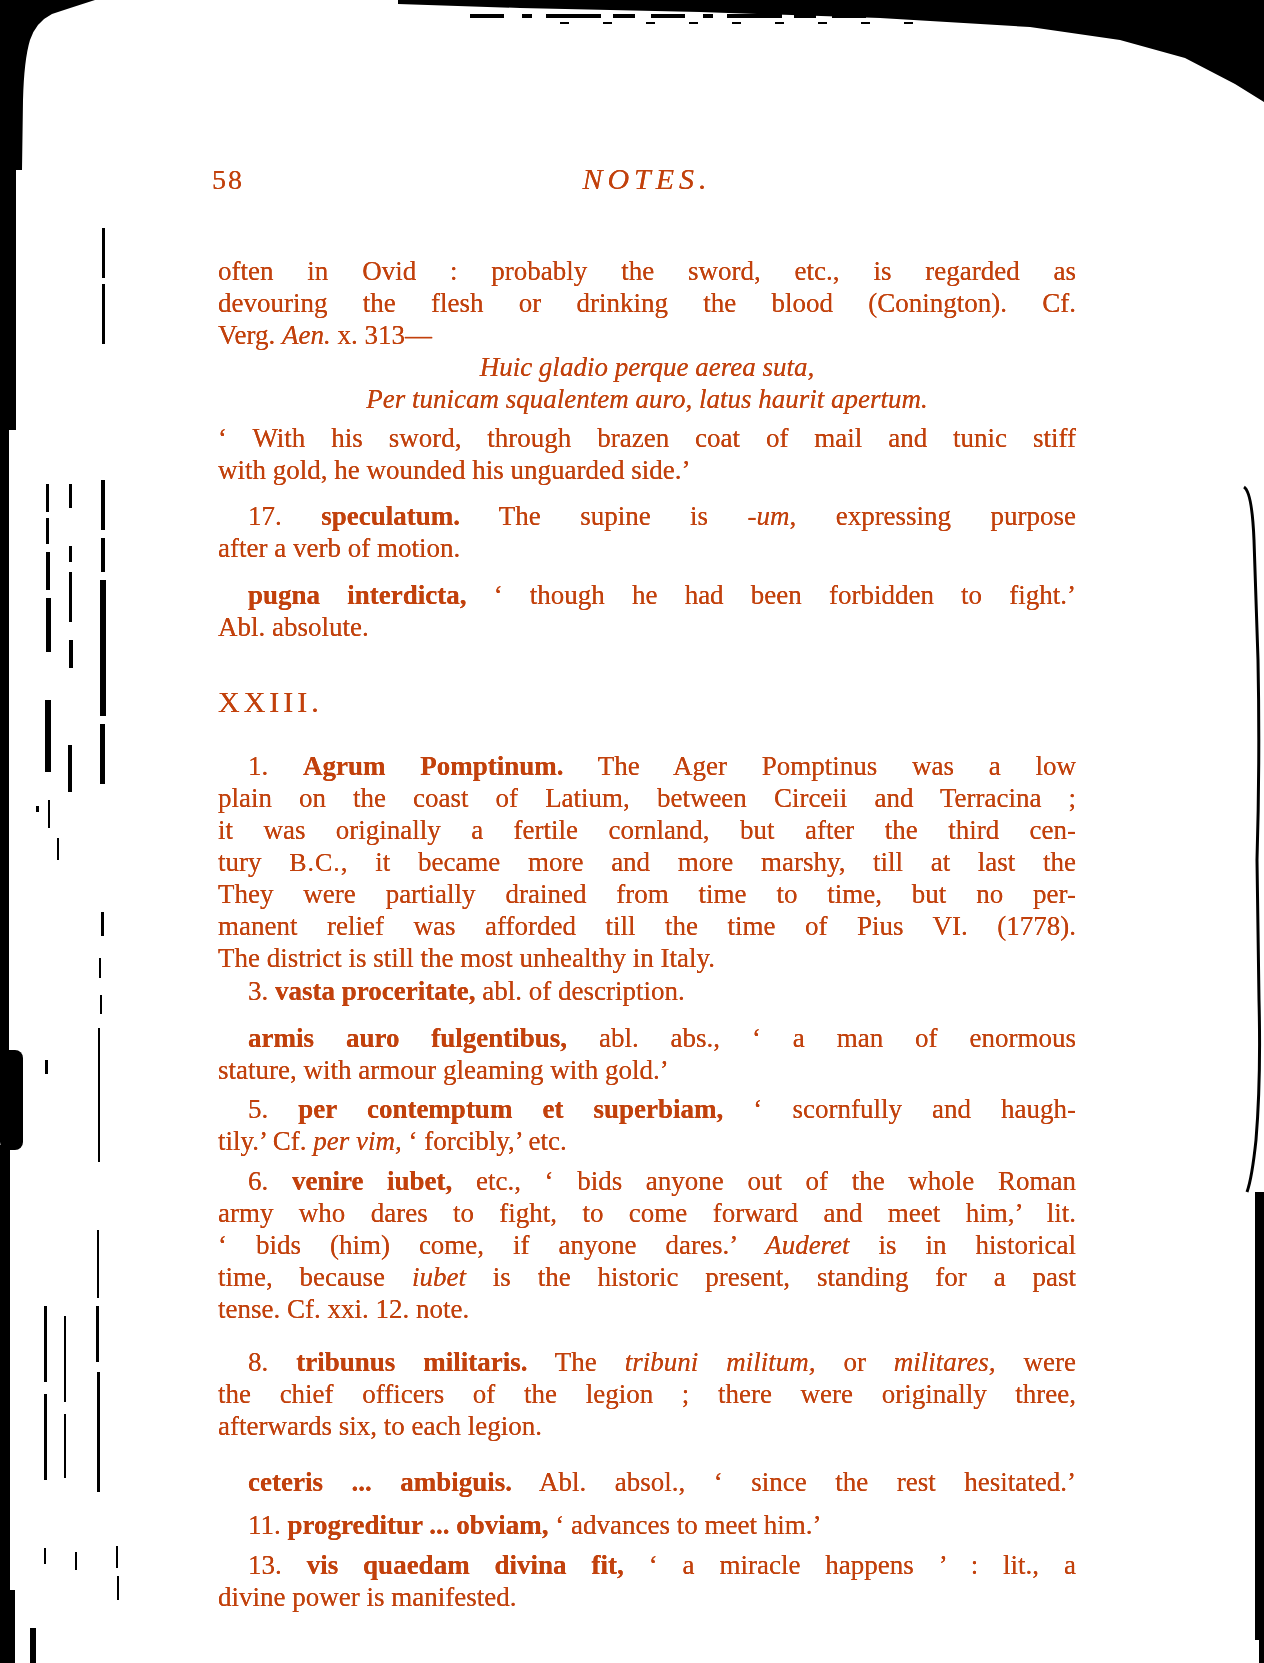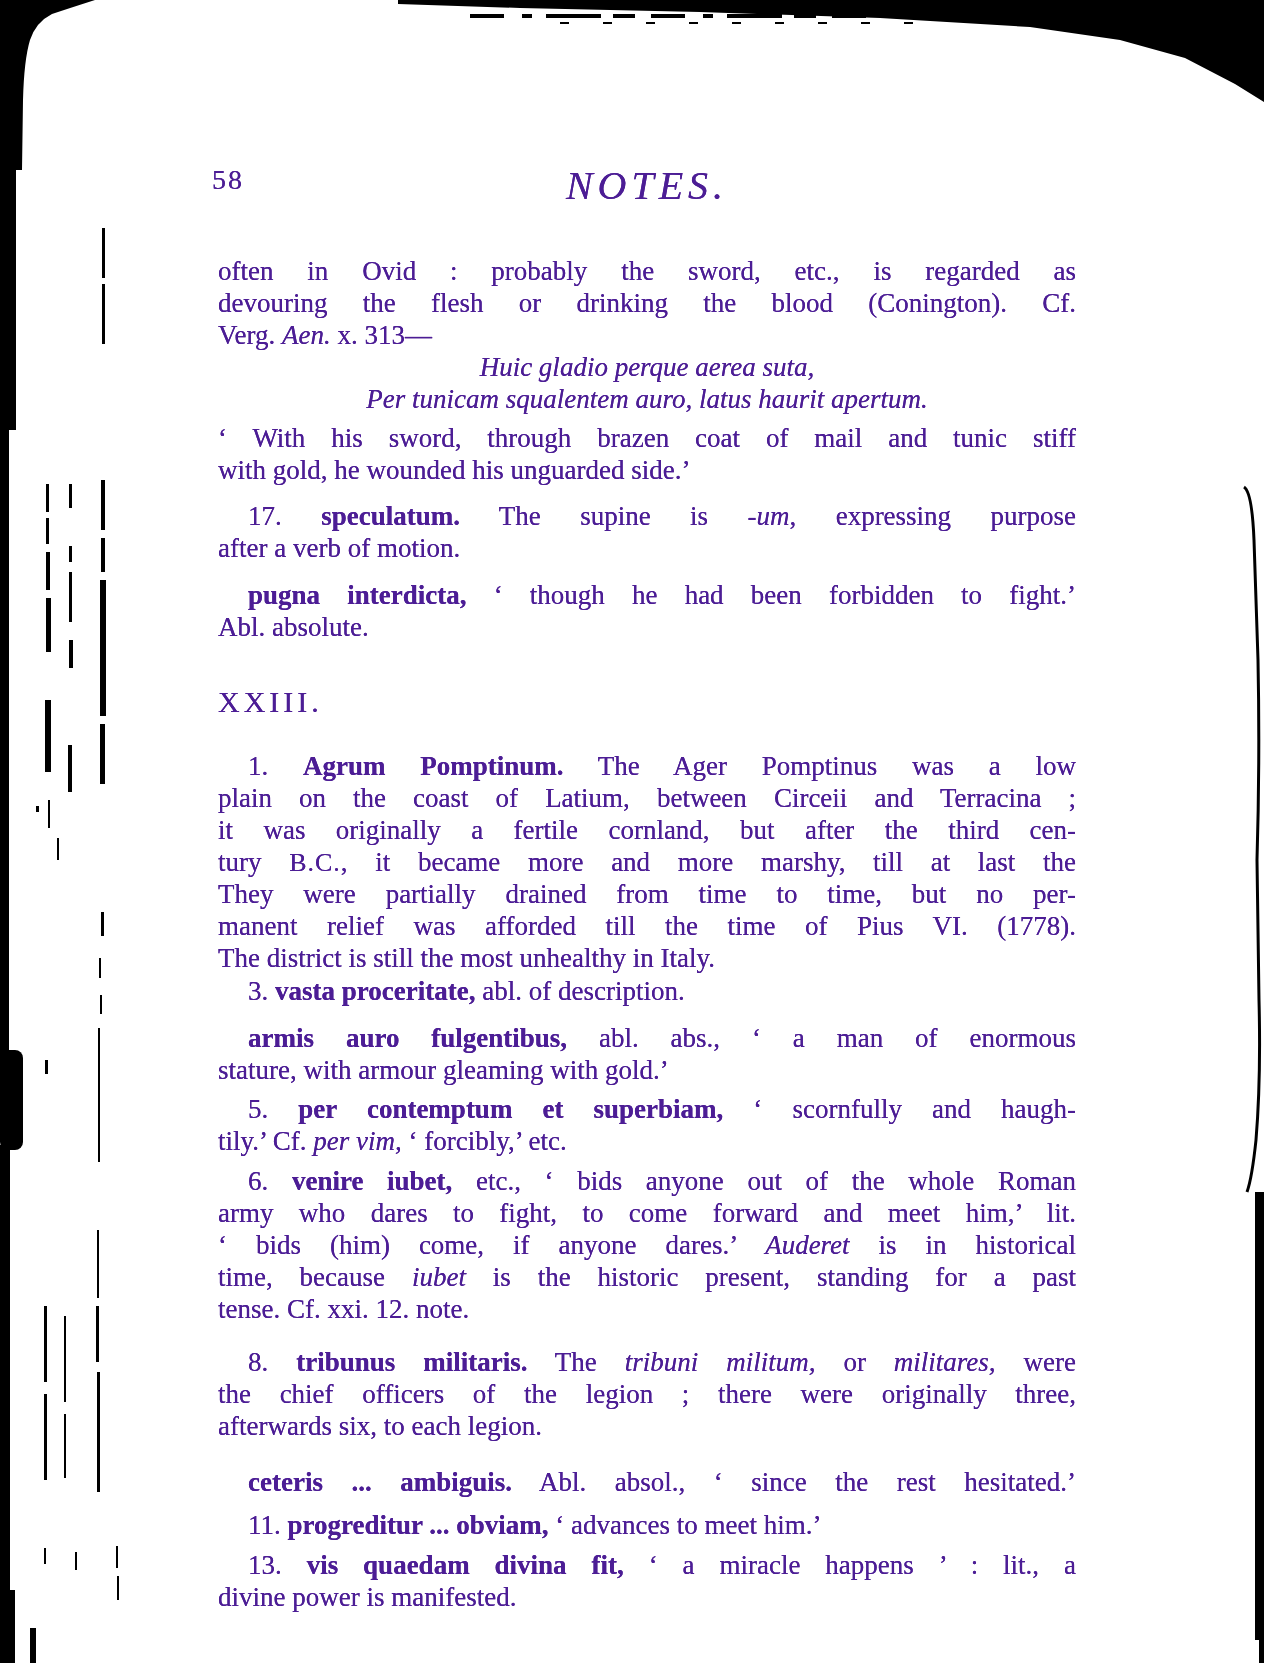--- a/index.html
+++ b/index.html
@@ -1,26 +1,26 @@
 <!DOCTYPE html>
 <html><head>
 <meta charset="utf-8">
 <style>
   html,body{margin:0;padding:0;background:#777;}
   .page{
     position:relative;width:1264px;height:1663px;background:#ffffff;
-    font-family:"Liberation Serif", serif;color:#4c1d95;overflow:hidden;
+    font-family:"Liberation Serif", serif;color:#c2410c;overflow:hidden;
     text-shadow:0 0 .5px currentColor;
   }
   .artifacts{position:absolute;left:0;top:0;pointer-events:none;}
   header{position:absolute;left:218px;top:162px;width:858px;height:38px;}
   .page-number{position:absolute;left:-6px;top:2px;font-size:28px;letter-spacing:2px;}
   .running-title{
     position:absolute;left:0;right:0;top:0;text-align:center;
-    font-style:italic;font-size:40px;letter-spacing:5px;
+    font-style:italic;font-size:30px;letter-spacing:5px;
   }
   #text-column{position:absolute;left:218px;top:0;width:858px;}
   .block{position:relative;}
   .line{height:32px;line-height:32px;font-size:27px;white-space:normal;}
   .line.j{text-align:justify;text-align-last:justify;}
   .kind-verse .line{text-align:center;font-style:italic;}
   .kind-heading .line{text-align:left;font-size:30px;letter-spacing:4px;height:40px;line-height:40px;}
   .indent .line:first-child{text-indent:30px;}
   .s-b{font-weight:bold;}
   .s-i{font-style:italic;}

